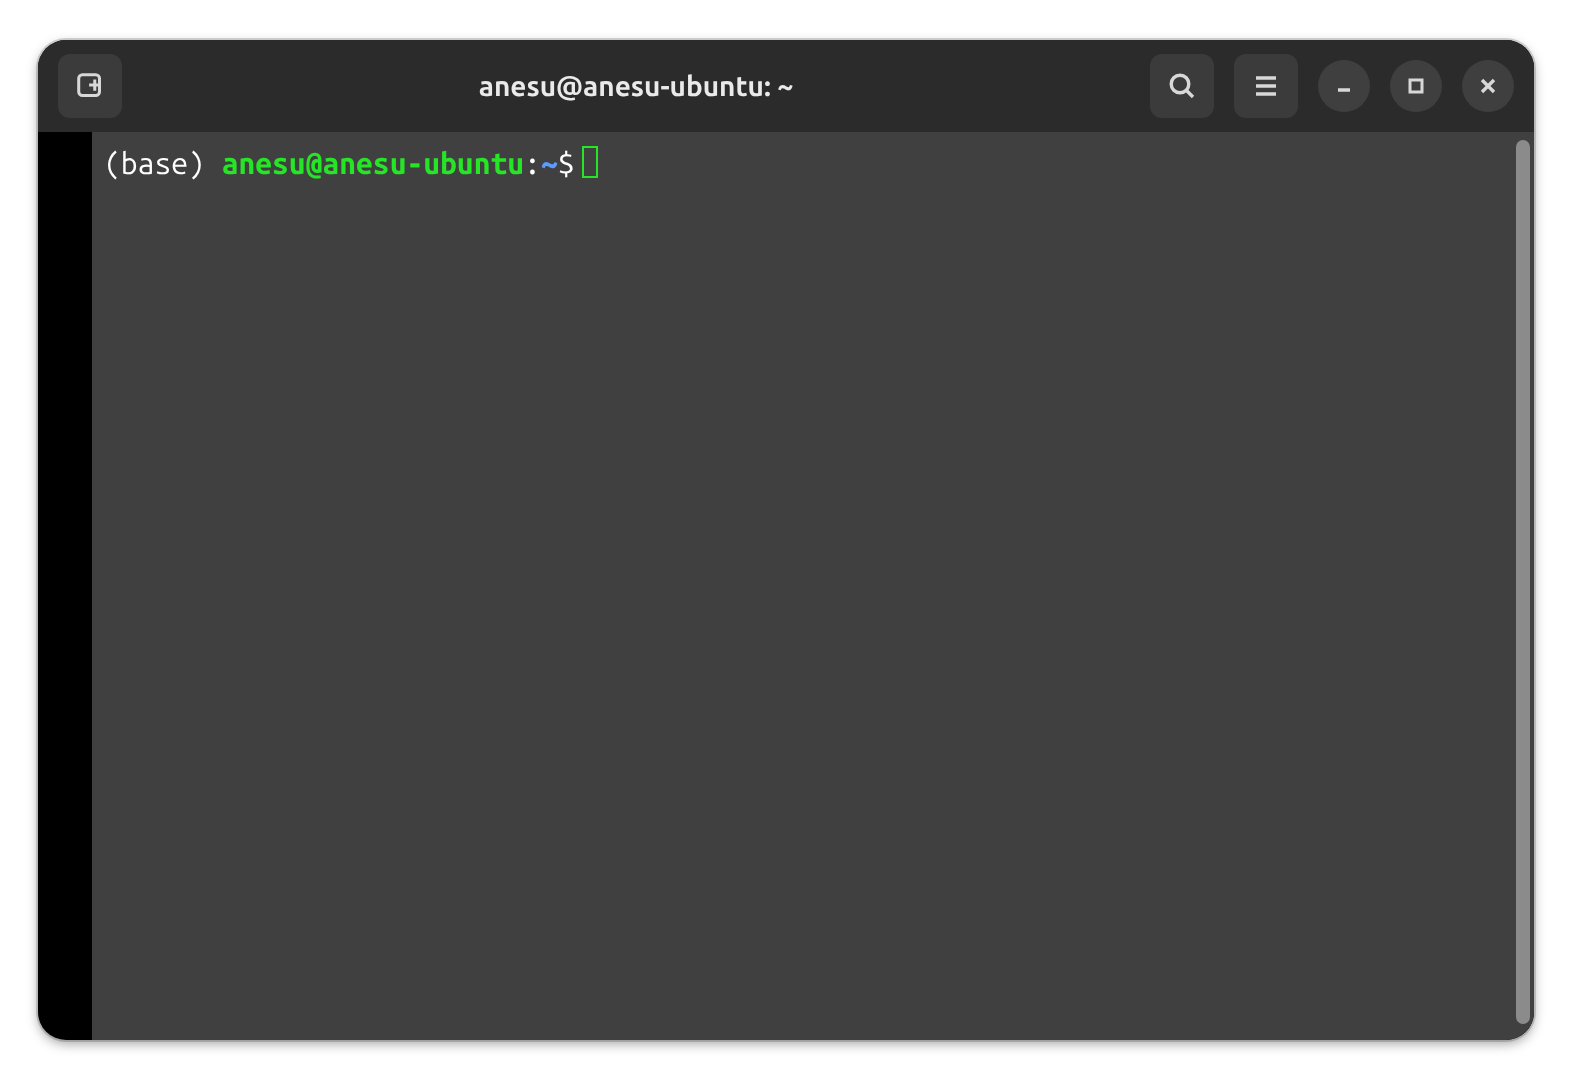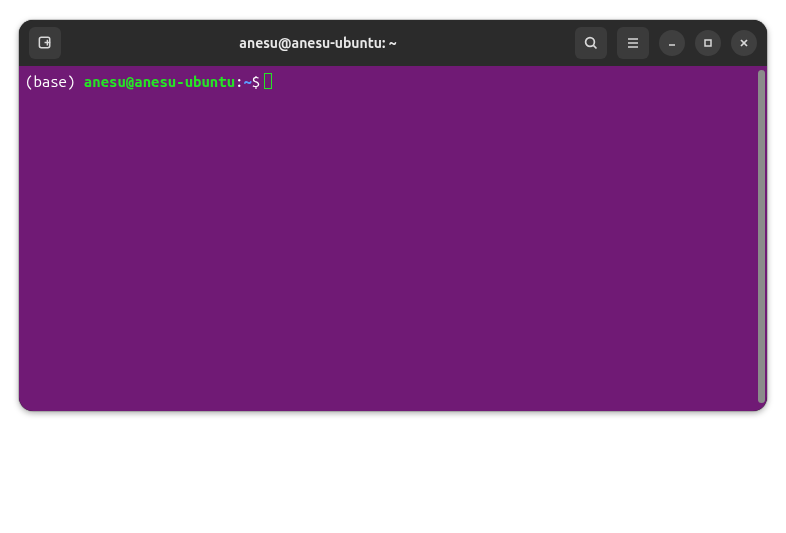--- a/index.html
+++ b/index.html
@@ -6,21 +6,21 @@
     body {
       background: #fff;
       font-family: Ubuntu, "Segoe UI", system-ui, sans-serif;
       display: flex;
       justify-content: center;
       align-items: flex-start;
       padding: 20px 12px;
     }
     .window {
       width: 748px;
-      height: 391px;
+      height: 500px;
       background: #000;
       border-radius: 14px;
       overflow: hidden;
       box-shadow: 0 2px 6px rgba(0,0,0,.35), 0 0 0 1px rgba(0,0,0,.15);
       display: flex;
       flex-direction: column;
       position: relative;
     }
     .titlebar {
       height: 46px;
@@ -55,27 +55,28 @@
     }
     .tb-btn.round {
       width: 26px;
       height: 26px;
       border-radius: 50%;
       background: #3f3f3f;
     }
     .tb-btn svg { display: block; }
     .terminal-area {
       flex: 1;
-      background: #701a75;
+      background: #404040;
       position: relative;
       font-family: "Ubuntu Mono", "DejaVu Sans Mono", Menlo, Consolas, monospace;
       font-size: 15px;
       line-height: 19px;
       padding: 6px 8px 6px 6px;
       color: #fff;
+      margin-left: 27px;
     }
     .prompt-line { white-space: pre; }
     .seg-paren { color: #ffffff; }
     .seg-base  { color: #ffffff; }
     .seg-user  { color: #26e526; font-weight: bold; }
     .seg-colon { color: #ffffff; }
     .seg-path  { color: #5c9cff; font-weight: bold; }
     .seg-symbol{ color: #ffffff; }
     .cursor {
       display: inline-block;

